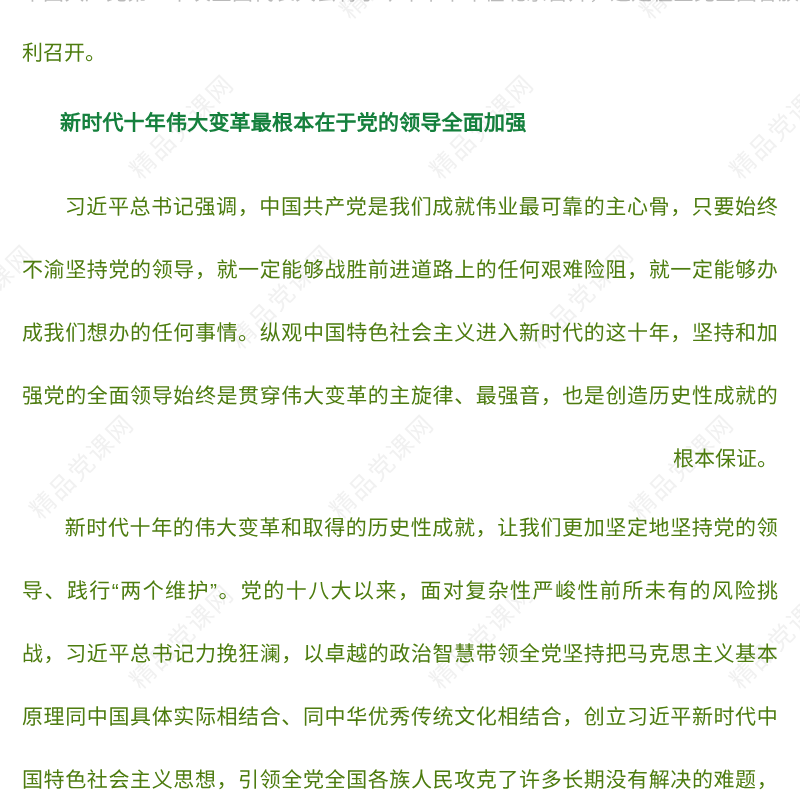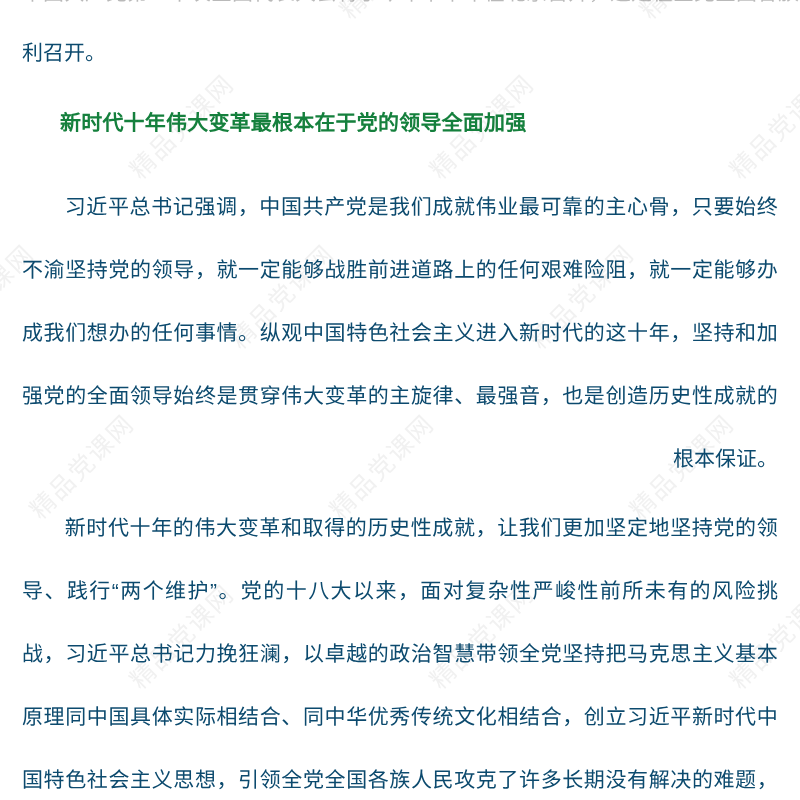--- a/index.html
+++ b/index.html
@@ -55,21 +55,21 @@
     height: 800px;
     z-index: 2;
   }
 
   .text-line {
     position: absolute;
     left: 22px;
     width: 756px;
     font-size: 21px;
     line-height: 30px;
-    color: #0c4a6e;
+    color: #4d7c0f;
     white-space: nowrap;
     font-weight: 400;
   }
 
   
   .just {
     display: flex;
     justify-content: space-between;
     white-space: nowrap;
   }

